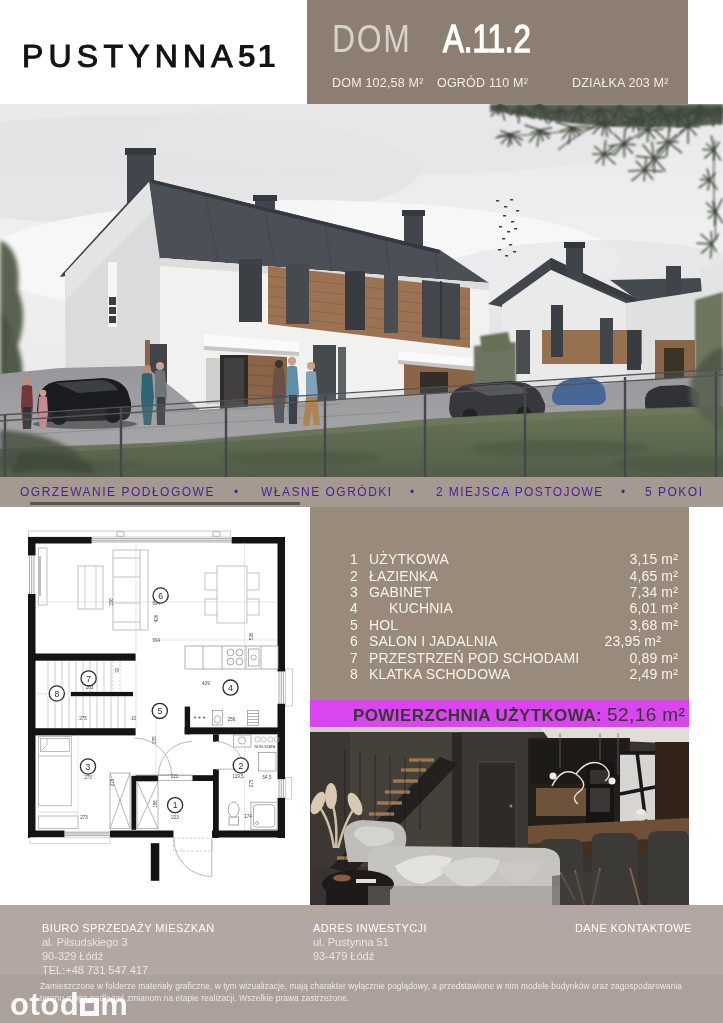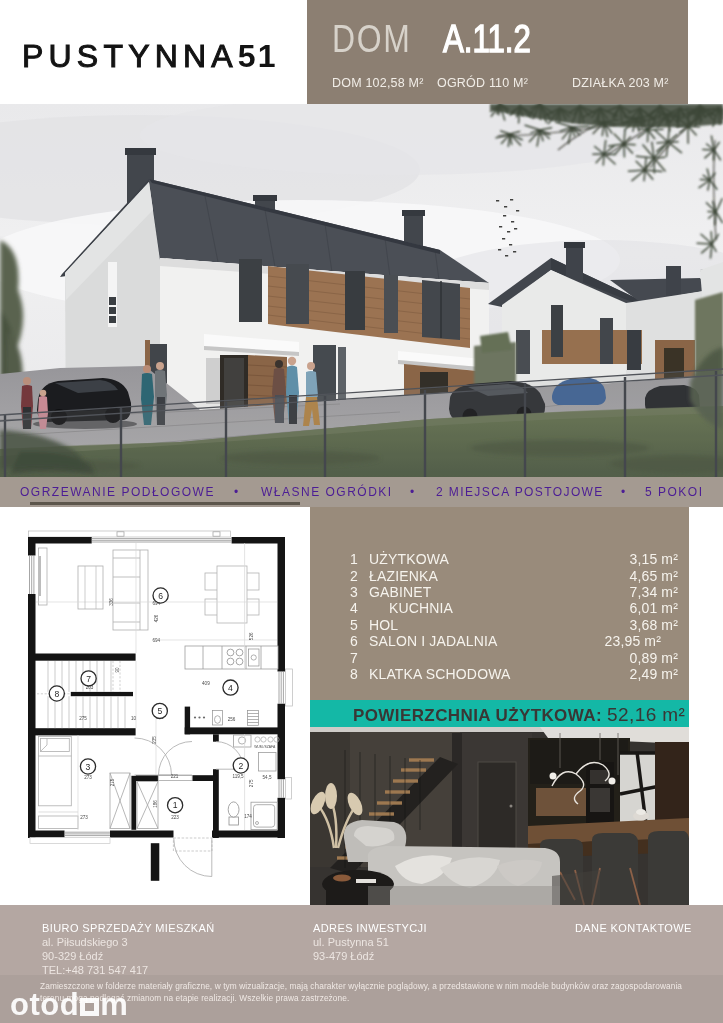--- a/index.html
+++ b/index.html
@@ -856,30 +856,31 @@
           <span style="position:absolute;left:59px;">HOL</span>
           <span style="position:absolute;right:11px;">3,68 m²</span>
         </div>
 <div style="position:relative;height:16.4px;line-height:16.4px;letter-spacing:0.15px;">
           <span style="position:absolute;left:40px;">6</span>
           <span style="position:absolute;left:59px;">SALON I JADALNIA</span>
           <span style="position:absolute;right:28px;">23,95 m²</span>
         </div>
 <div style="position:relative;height:16.4px;line-height:16.4px;letter-spacing:0.15px;">
           <span style="position:absolute;left:40px;">7</span>
+          <span style="position:absolute;left:59px;">PRZESTRZEŃ POD SCHODAMI</span>
           <span style="position:absolute;right:11px;">0,89 m²</span>
         </div>
 <div style="position:relative;height:16.4px;line-height:16.4px;letter-spacing:0.15px;">
           <span style="position:absolute;left:40px;">8</span>
           <span style="position:absolute;left:59px;">KLATKA SCHODOWA</span>
           <span style="position:absolute;right:11px;">2,49 m²</span>
         </div>
 </div>
 
-  <div class="abs" style="left:0;top:193px;width:379px;height:27px;background:#14b8a6;color:#393735;">
+  <div class="abs" style="left:0;top:193px;width:379px;height:27px;background:#d946ef;color:#393735;">
     <div class="abs" style="left:43px;top:4px;font-size:17px;font-weight:700;letter-spacing:0.4px;white-space:nowrap;">POWIERZCHNIA UŻYTKOWA: <span style="font-size:19px;font-weight:400;">52,16 m²</span></div>
   </div>
 
   <div class="abs" style="left:0;top:220px;width:379px;height:178px;" id="photo2">
         <svg width="379" height="178" viewBox="310 727 379 178" xmlns="http://www.w3.org/2000/svg" style="position:absolute;left:0;top:0;">
 <defs>
 <linearGradient id="slats" x1="0" y1="0" x2="1" y2="0" spreadMethod="repeat" gradientUnits="userSpaceOnUse">
 <stop offset="0" stop-color="#27231f"></stop>
               <stop offset="0.5" stop-color="#45403a"></stop>
               <stop offset="1" stop-color="#27231f"></stop>

